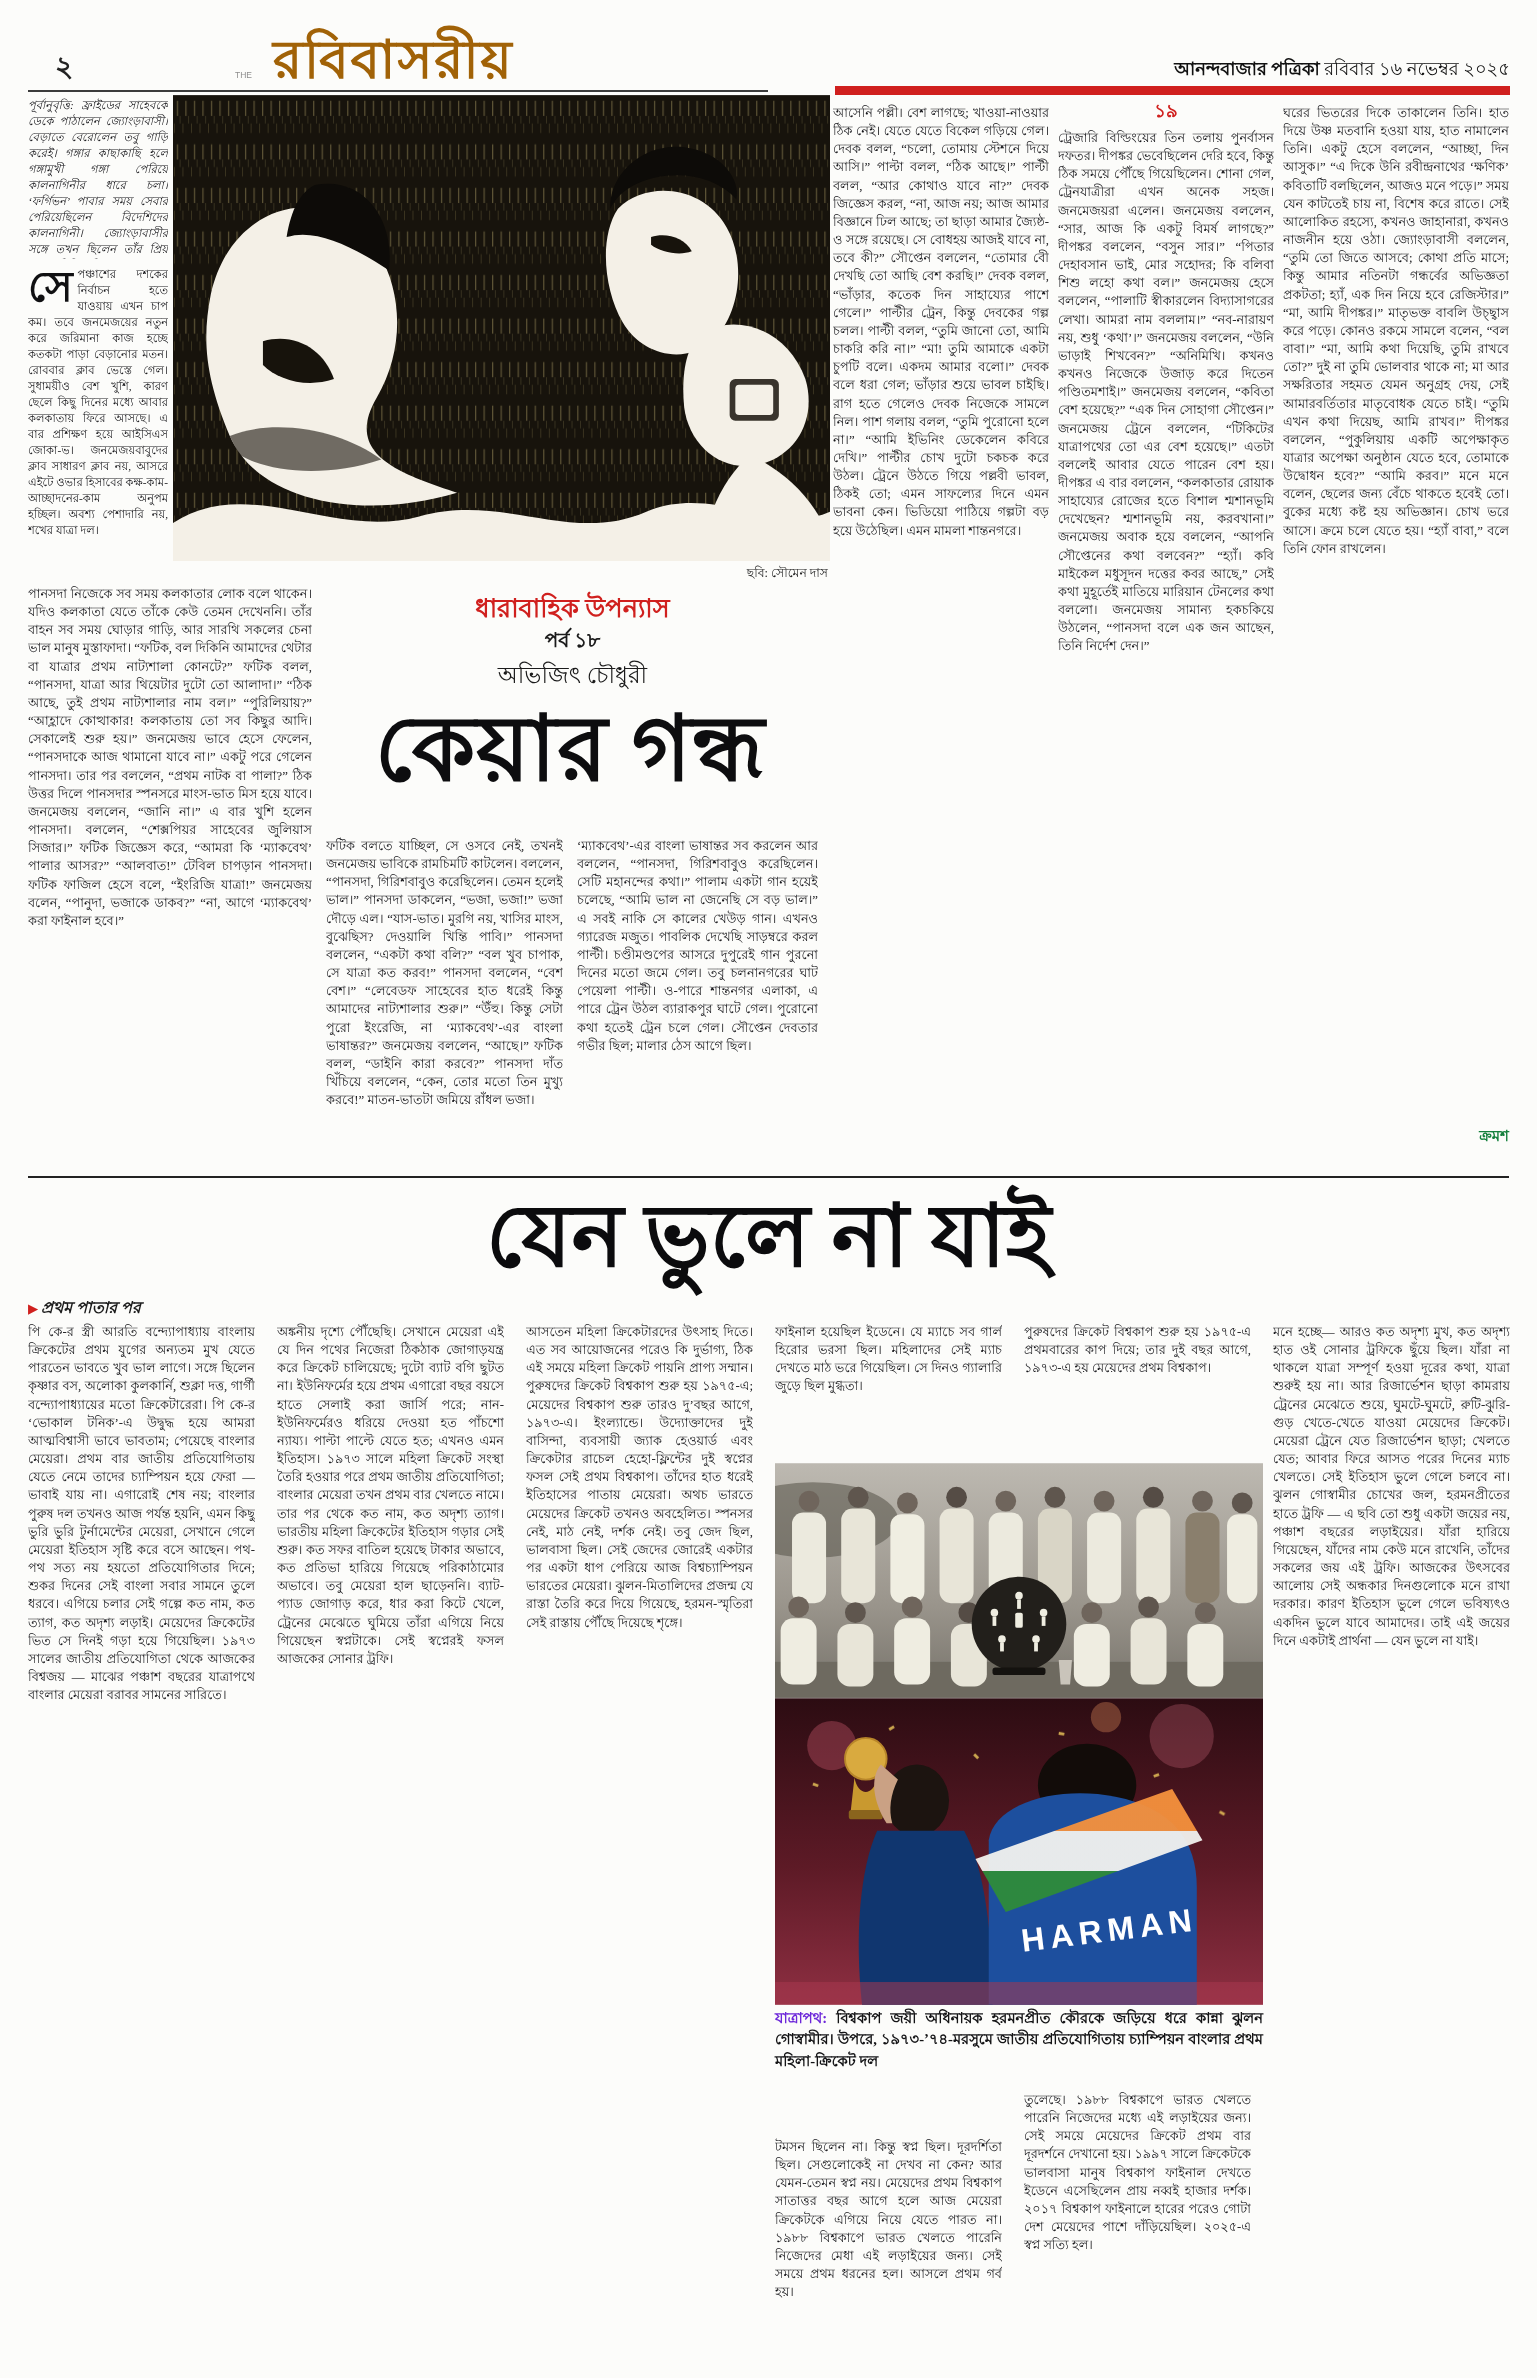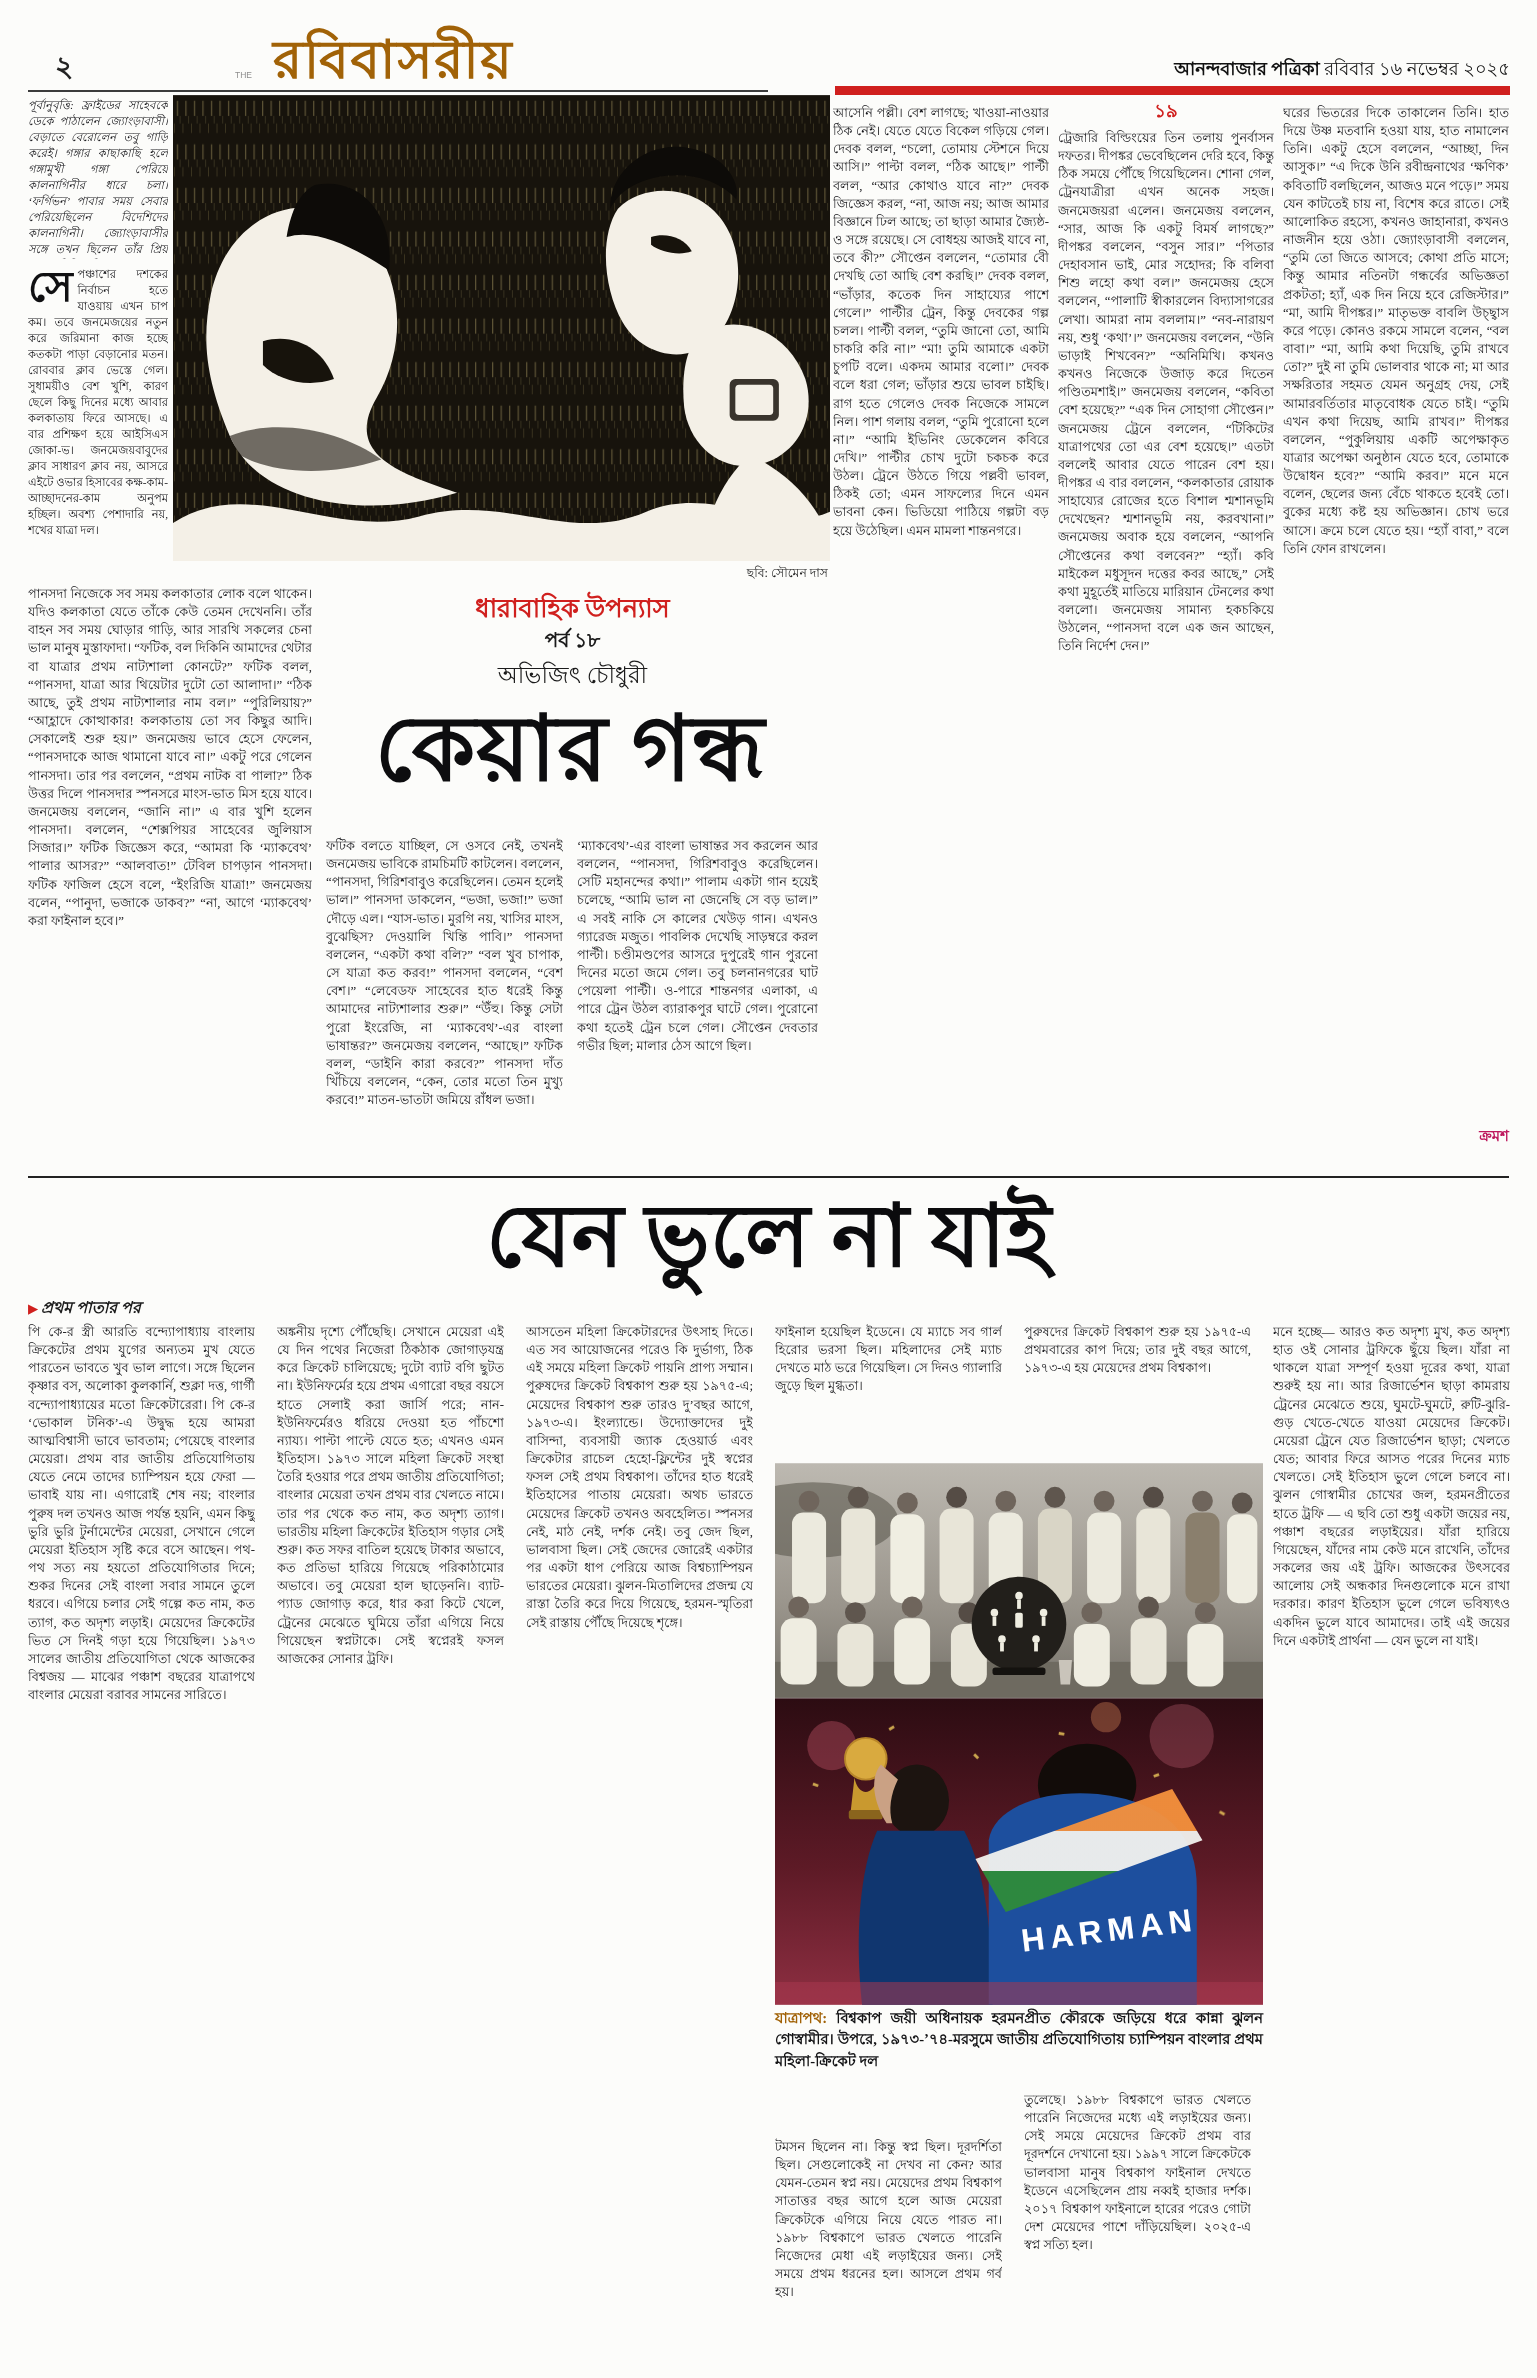--- a/index.html
+++ b/index.html
@@ -22,30 +22,30 @@
   .illus svg{display:block;width:100%;height:100%;}
   .credit{left:530px;top:564px;width:298px;font-size:12.3px;text-align:right;color:#222;}
   .kicker{left:369px;top:589px;width:407px;text-align:center;font-size:25.6px;font-weight:bold;color:#d0201e;}
   .part{left:369px;top:625px;width:407px;text-align:center;font-size:20px;font-weight:bold;color:#1b1b1b;}
   .author{left:369px;top:657px;width:407px;text-align:center;font-size:23px;color:#1b1b1b;}
   .novel-title{left:312px;top:698px;width:516px;text-align:center;font-size:91px;font-weight:bold;color:#0d0d0f;line-height:1.15;letter-spacing:0.9px;}
   .col{overflow:hidden;text-align:justify;font-size:12.8px;line-height:1.42;color:#16161a;}
   .col-sm{font-size:11.4px;line-height:1.4;}
   .dropcap{float:left;font-size:42px;line-height:.9;font-weight:bold;padding:1.9px 4.7px 0 0;color:#101012;}
   .chapno{left:1058px;top:97px;width:216px;text-align:center;font-size:18px;font-weight:bold;color:#d0201e;}
-  .kromosho{left:1283px;top:1124px;width:226px;text-align:right;font-size:15px;font-weight:bold;color:#be185d;}
+  .kromosho{left:1283px;top:1124px;width:226px;text-align:right;font-size:15px;font-weight:bold;color:#15803d;}
   .sec-rule{left:28px;top:1176px;width:1481px;height:1.9px;background:#222;}
   
   .headline{left:28px;top:1191px;width:1481px;text-align:center;font-size:87px;font-weight:bold;color:#0b0b0d;line-height:1.05;}
   .contfrom{left:28px;top:1295px;font-size:16px;font-weight:bold;font-style:italic;color:#1b1b1b;}
   .contfrom .tri{color:#d0201e;font-style:normal;font-size:13.2px;margin-right:2.8px;}
   .photo{left:775px;width:488px;}
   .photo svg{display:block;width:100%;height:100%;}
   .caption{left:775px;top:2008px;width:488px;font-size:14.7px;font-weight:bold;line-height:1.45;text-align:justify;color:#141416;}
-  .caption .cap-label{color:#a16207;}
+  .caption .cap-label{color:#6d28d9;}
 </style>
 </head>
 <body>
 
 <div class="abs pageno">২</div>
 <div class="abs masthead-mark">THE</div>
 <div class="abs masthead">রবিবাসরীয়</div>
 <div class="abs dateline">
   <b>আনন্দবাজার পত্রিকা</b>
   <span>রবিবার ১৬ নভেম্বর ২০২৫</span>

